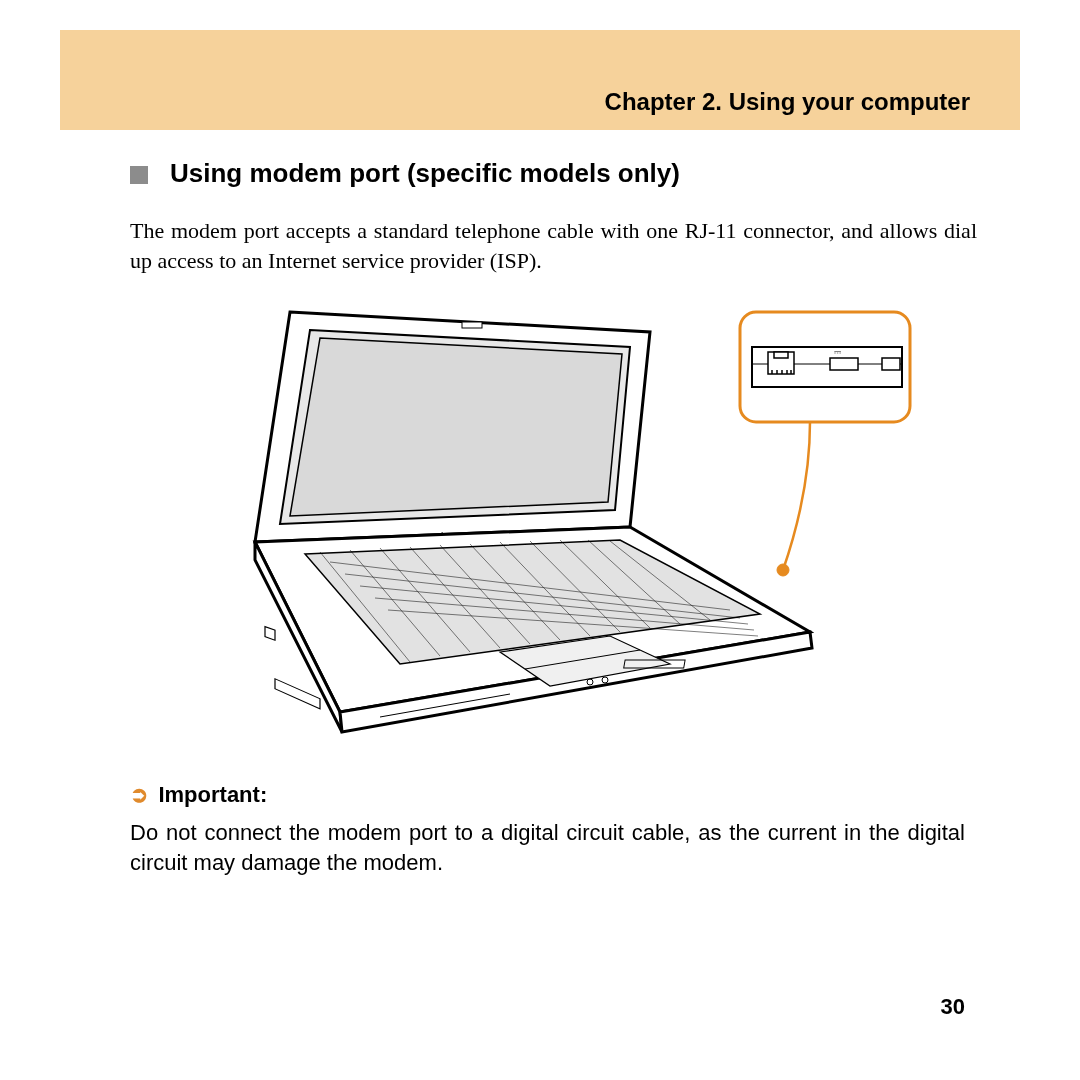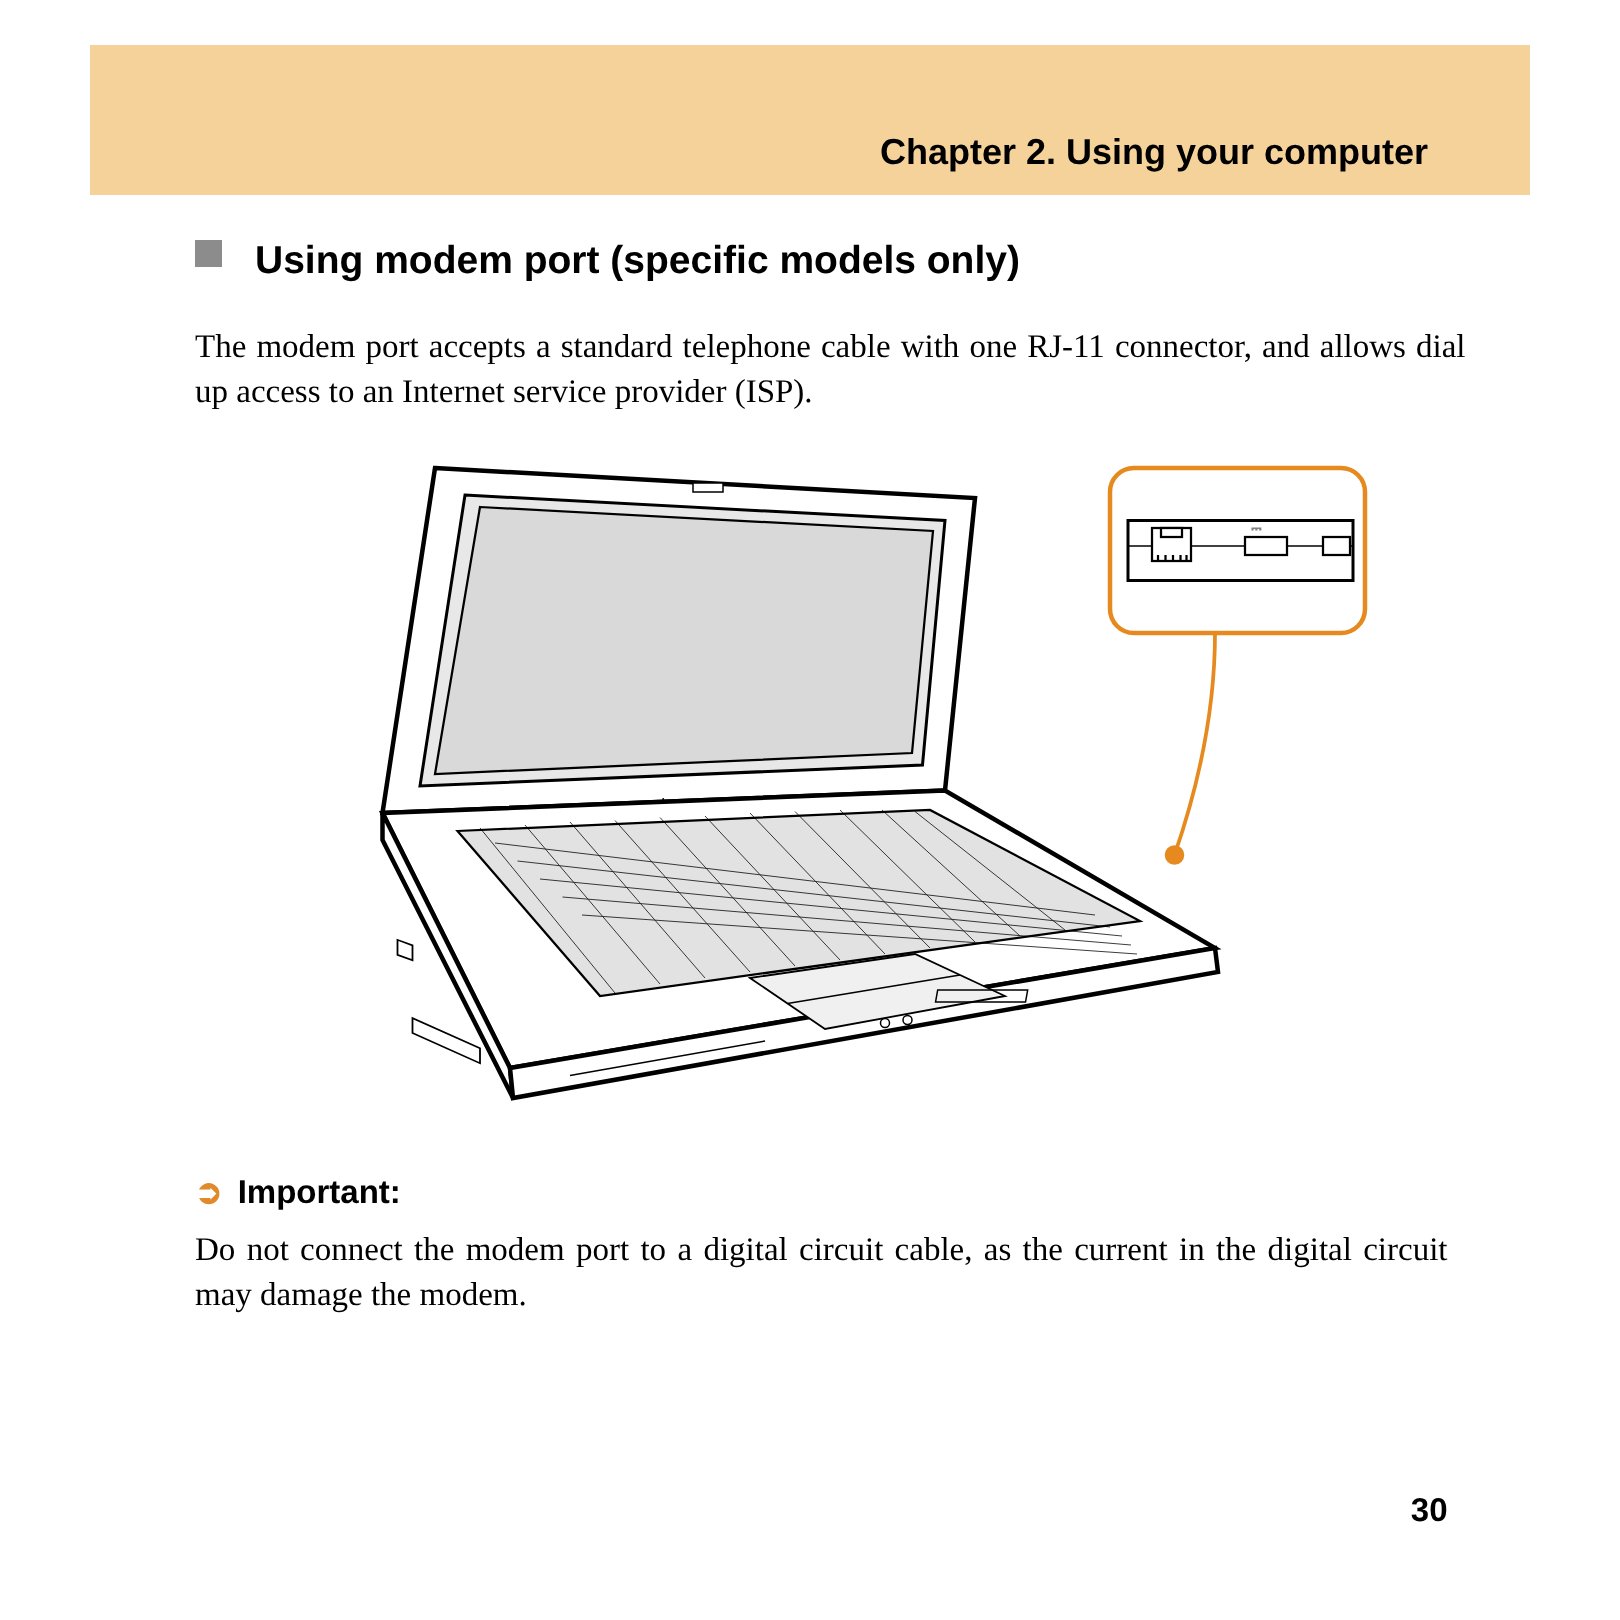--- a/index.html
+++ b/index.html
@@ -15,31 +15,32 @@
     position: absolute;
     top: 30px;
     left: 60px;
     right: 60px;
     height: 100px;
     background: #f6d29b;
   }
   .chapter-title {
     position: absolute;
     top: 88px;
-    right: 128px;
+    right: 110px;
     font-family: Arial, Helvetica, sans-serif;
     font-weight: bold;
     font-size: 24px;
     color: #000;
   }
   .section-row {
     position: absolute;
     top: 158px;
     left: 130px;
     display: flex;
+    align-items: center;
     gap: 22px;
   }
   .bullet-square {
     width: 18px;
     height: 18px;
     background: #8c8c8c;
     flex: none;
     margin-top: 2px;
   }
   .section-title {
@@ -89,21 +90,21 @@
   }
   .imp-body {
     position: absolute;
     left: 130px;
     right: 115px;
     top: 818px;
     font-size: 22px;
     line-height: 1.35;
     color: #000;
     text-align: justify;
-    font-family: Liberation Serif, serif;
+    font-family: Liberation Sans, sans-serif;
   }
   .page-number {
     position: absolute;
     right: 115px;
     bottom: 60px;
     font-family: Arial, Helvetica, sans-serif;
     font-weight: bold;
     font-size: 22px;
     color: #000;
   }

